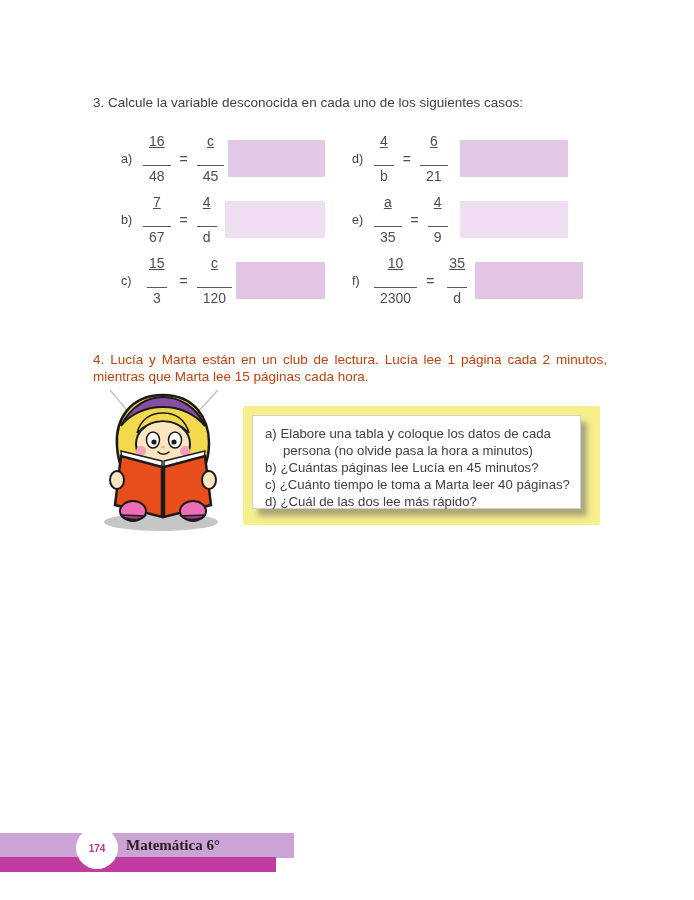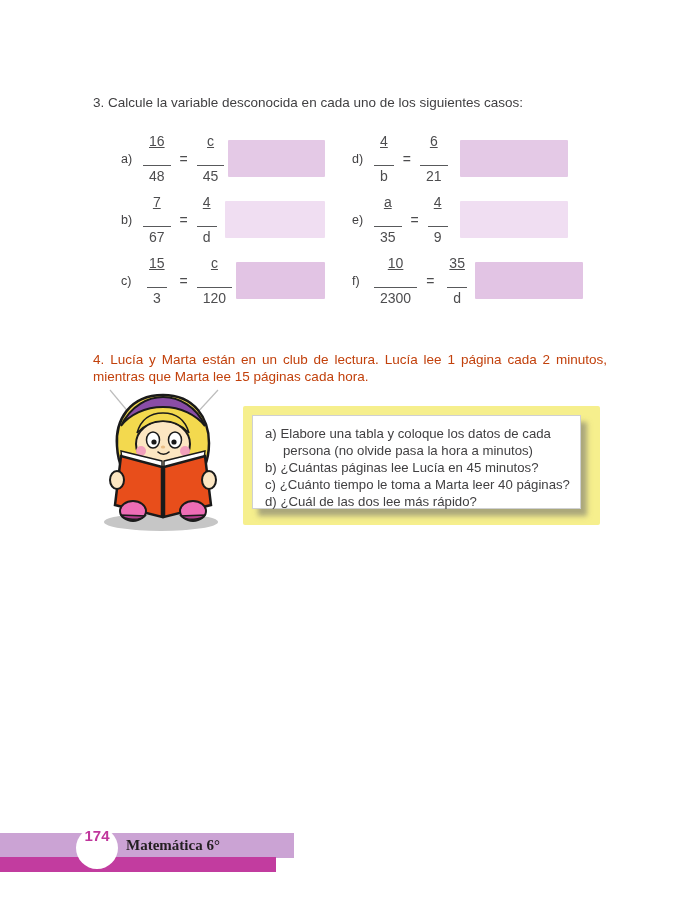--- a/index.html
+++ b/index.html
@@ -46,22 +46,22 @@
     font-size:13.2px; line-height:17px; color:#414042;
   }
   .q-line { padding-left:18px; text-indent:-18px; }
 
   
   .bar-light { position:absolute; left:0; top:833px; width:294px; height:25px; }
   .bar-dark  { position:absolute; left:0; top:857px; width:276px; height:15px; }
   .page-circle {
     position:absolute; left:76px; top:827px; width:42px; height:42px;
     background:#ffffff; border-radius:50%;
-    display:flex; justify-content:center;
-    font-weight:bold; font-size:15px;
+    display:flex; align-items:center; justify-content:center;
+    font-weight:bold; font-size:10px;
   }
   .footer-label {
     position:absolute; left:126px; top:837px;
     font-family:Liberation Serif, serif; font-weight:bold;
     font-size:15px; color:#231f20;
   }
 </style>
 </head>
 <body>
 

